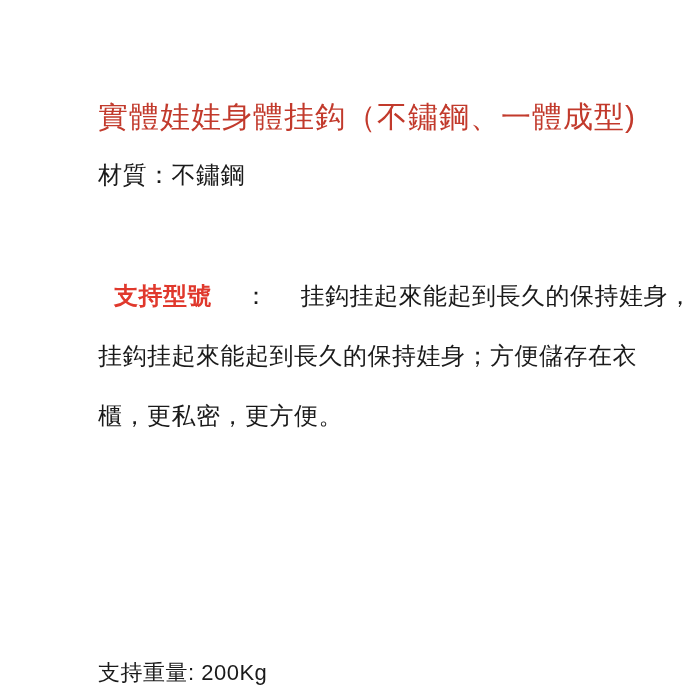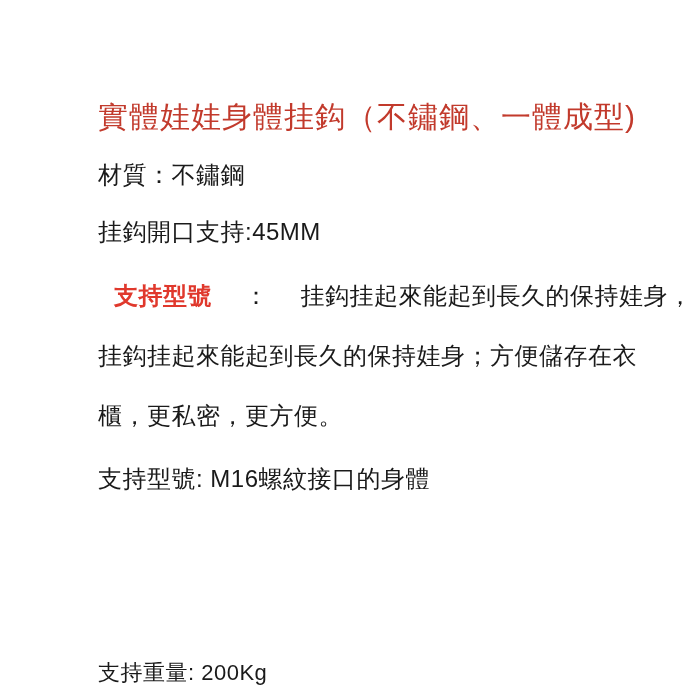--- a/index.html
+++ b/index.html
@@ -46,25 +46,23 @@
 </style>
 </head>
 <body>
 
 <div class="page">
 
   <div class="line title" style="top:51px">實體娃娃身體挂鈎（不鏽鋼、一體成型)</div>
 
   <div class="line" style="top:113px">材質：不鏽鋼</div>
 
-  <div class="line" style="top:170px">挂鈎開口支持:45MM</div>
 
   <div class="line" style="top:234px"><span class="em">支持型號</span><span>：</span><span>挂鈎挂起來能起到長久的保持娃身，</span></div>
 
   <div class="line" style="top:294px">挂鈎挂起來能起到長久的保持娃身；方便儲存在衣</div>
 
   <div class="line" style="top:354px">櫃，更私密，更方便。</div>
 
-  <div class="line" style="top:417px">支持型號: M16螺紋接口的身體</div>
 
   <div class="line weight" style="top:612px">支持重量: 200Kg</div>
 
 </div>
 
 </body></html>

